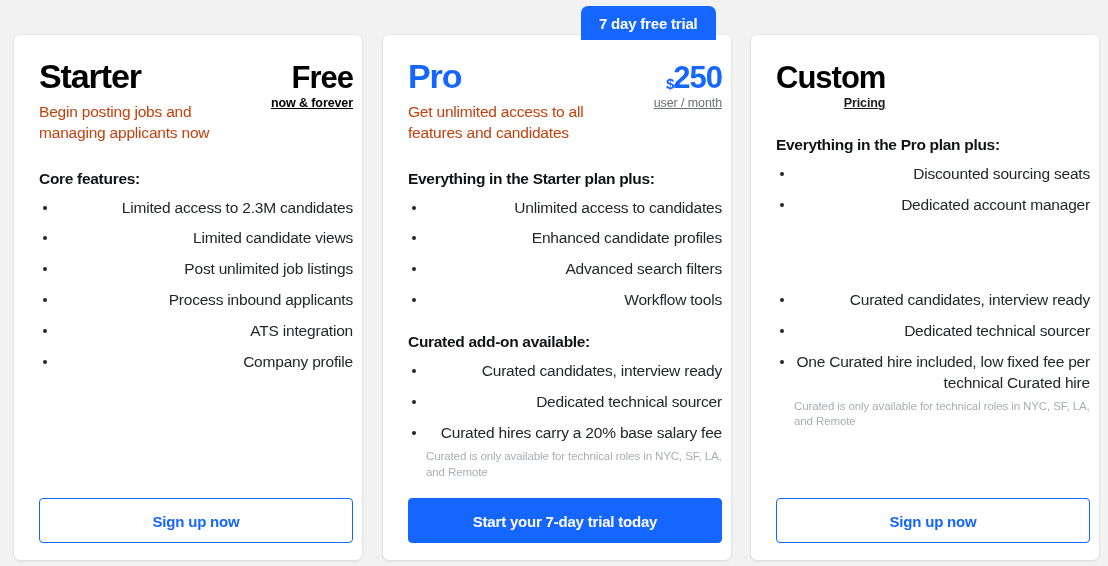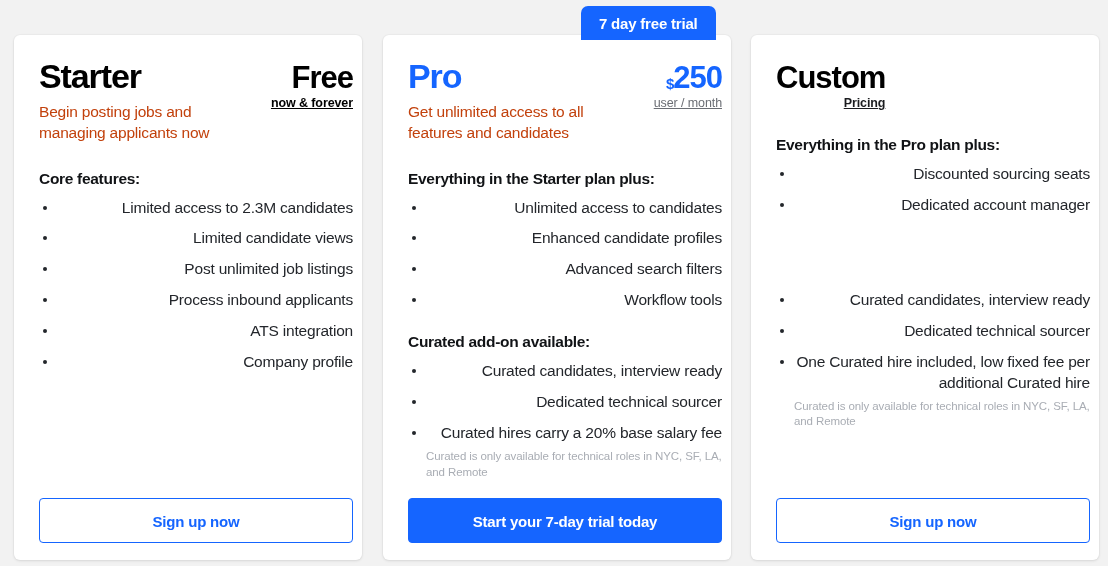--- a/index.html
+++ b/index.html
@@ -276,21 +276,21 @@
         <div class="group-title">Everything in the Pro plan plus:</div>
         <ul class="feature-list">
           <li>Discounted sourcing seats</li>
           <li>Dedicated account manager</li>
         </ul>
       </div>
       <div class="feature-group" style="margin-top:74px;">
         <ul class="feature-list">
           <li>Curated candidates, interview ready</li>
           <li>Dedicated technical sourcer</li>
-          <li>One Curated hire included, low fixed fee per additional Curated hire</li>
+          <li>One Curated hire included, low fixed fee per technical Curated hire</li>
         </ul>
         <div class="fineprint">Curated is only available for technical roles in NYC, SF, LA, and Remote</div>
       </div>
     </div>
 
     <div class="spacer"></div>
     <button class="cta cta-outline">Sign up now</button>
   </div>
 
 </div>

